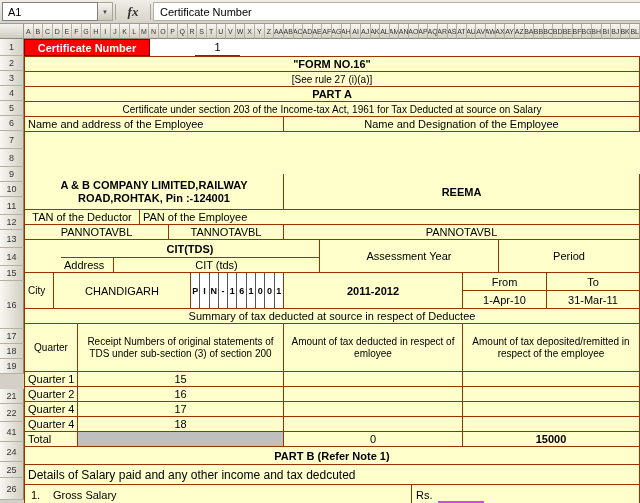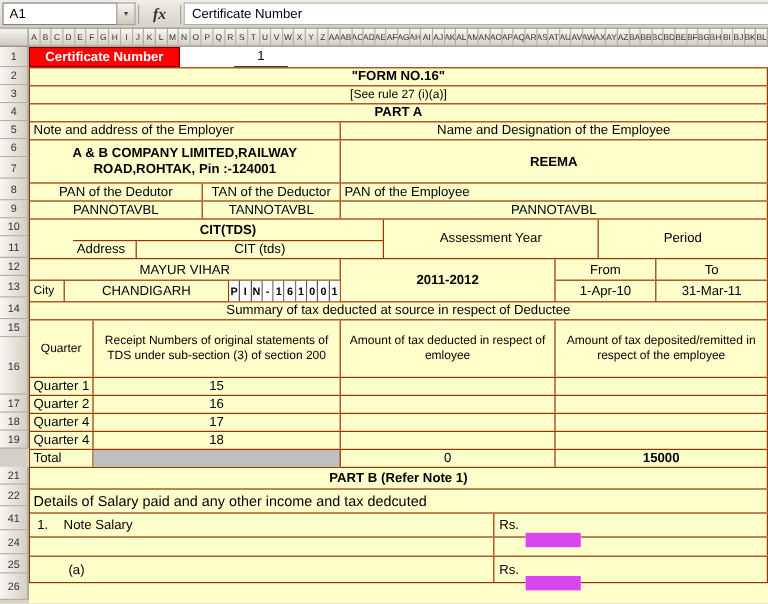--- a/index.html
+++ b/index.html
@@ -227,38 +227,40 @@
         </div>
 
         <div class="r" style="height: 15px; flex: 0 0 15px;">
           <div class="cell fill center sz10">[See rule 27 (i)(a)]</div>
         </div>
 
         <div class="r" style="height: 15px; flex: 0 0 15px;">
           <div class="cell fill center bold">PART A</div>
         </div>
 
-
-        <div class="r" style="height: 15px; flex: 0 0 15px;">
-          <div class="cell w-left">Note and address of the Employer</div>
+        <div class="r" style="height: 15px; flex: 0 0 15px;">
+          <div class="cell fill center sz10">Certificate under section 203 of the Income-tax Act, 1961 for Tax Deducted at source on Salary</div>
+        </div>
+
+        <div class="r" style="height: 15px; flex: 0 0 15px;">
+          <div class="cell w-left">Name and address of the Employee</div>
           <div class="cell fill center">Name and Designation of the Employee</div>
         </div>
 
-        <div class="rgroup" style="height: 36px; flex: 0 0 36px;">
+        <div class="rgroup" style="height: 36px; flex: 0 0 36px; margin-top: 42px;">
           <div class="cell w-left center bold">
             <div class="multiline" style="text-align:center">
               <div>A &amp; B COMPANY LIMITED,RAILWAY</div>
               <div>ROAD,ROHTAK, Pin :-124001</div>
             </div>
           </div>
           <div class="cell fill center bold">REEMA</div>
         </div>
 
         <div class="r" style="height: 15px; flex: 0 0 15px;">
-          <div class="cell w-pan center">PAN of the Dedutor</div>
           <div class="cell w-tan center">TAN of the Deductor</div>
           <div class="cell fill">PAN of the Employee</div>
         </div>
 
         <div class="r" style="height: 15px; flex: 0 0 15px;">
           <div class="cell w-pan center">PANNOTAVBL</div>
           <div class="cell w-tan center">TANNOTAVBL</div>
           <div class="cell fill center">PANNOTAVBL</div>
         </div>
 
@@ -271,23 +273,20 @@
               <div class="cell w-addr">Address</div>
               <div class="cell fill center nob">CIT (tds)</div>
             </div>
           </div>
           <div class="cell w-deducted center">Assessment Year</div>
           <div class="cell fill center">Period</div>
         </div>
 
         <div class="rgroup" style="height: 36px; flex: 0 0 36px;">
           <div class="stack w-left bR">
-            <div class="subrow" style="height: 18px; flex: 0 0 18px;">
-              <div class="cell fill center nob">MAYUR VIHAR</div>
-            </div>
             <div class="subrow">
               <div class="cell w-city sz10">City</div>
               <div class="cell w-chd center">CHANDIGARH</div>
               <div class="pin-row fill" id="pin-boxes">
                   <div class="pin-box">P</div>
                   <div class="pin-box">I</div>
                   <div class="pin-box">N</div>
                   <div class="pin-box">-</div>
                   <div class="pin-box">1</div>
                   <div class="pin-box">6</div>
@@ -360,21 +359,21 @@
           <div class="cell fill center bold">PART B (Refer Note 1)</div>
         </div>
 
         <div class="r" style="height: 20px; flex: 0 0 20px;">
           <div class="cell fill sz12">Details of Salary paid and any other income and tax dedcuted</div>
         </div>
 
         <div class="r" style="height: 20px; flex: 0 0 20px;">
           <div class="desc w-desc">
             <span class="g22">1.</span>
-            <span>Note Salary</span>
+            <span>Gross Salary</span>
           </div>
           <div class="rs-cell w-rs">Rs.</div>
           <div class="valbox w-val vright">700000</div>
           <div class="fillrest"></div>
         </div>
 
         <div class="r" style="height: 16px; flex: 0 0 16px;">
           <div class="desc w-desc"></div>
           <div class="rs-cell w-rs"></div>
           <div class="w-val"></div>

